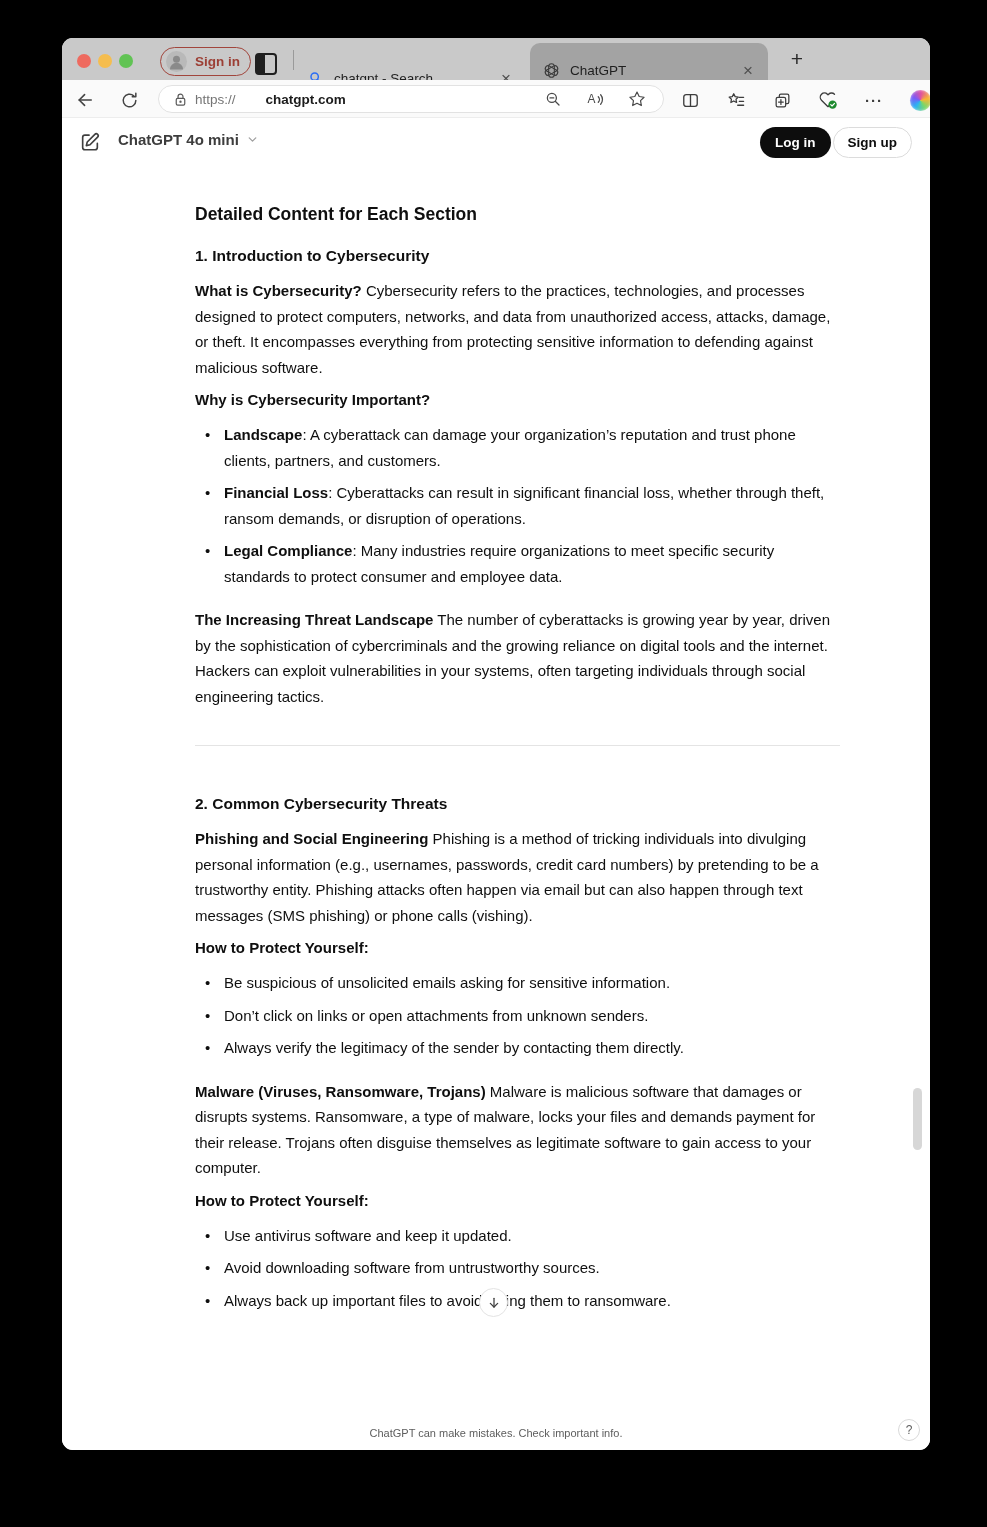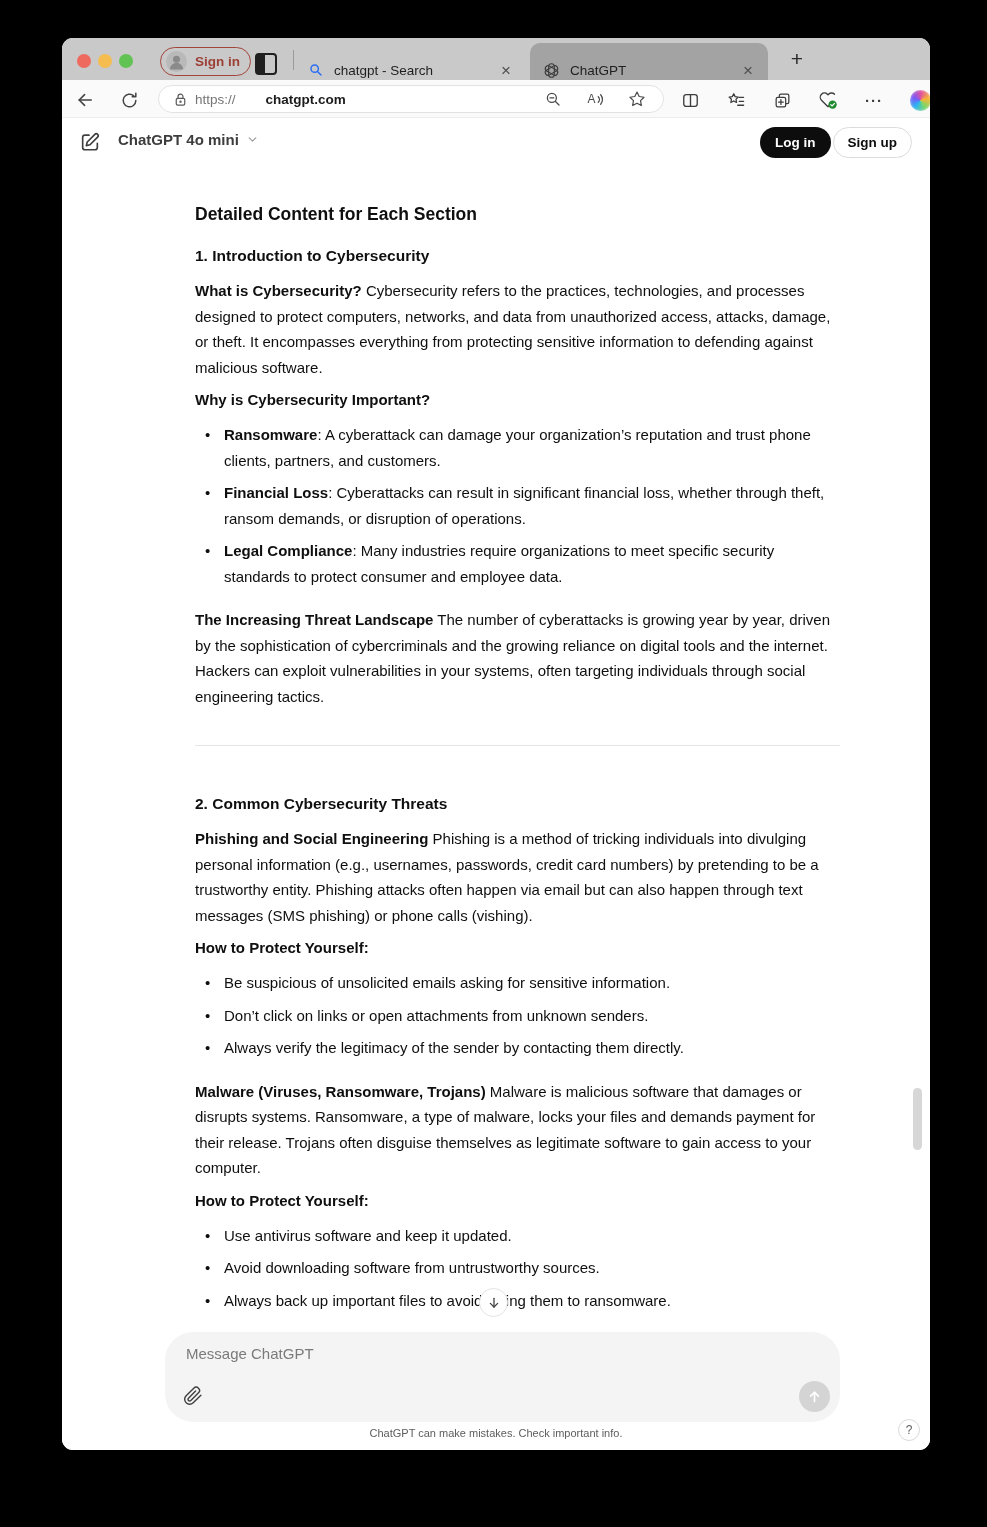--- a/index.html
+++ b/index.html
@@ -12,21 +12,21 @@
   .dot { position:absolute; top:16px; width:14px; height:14px; border-radius:50%; }
   .dot.red{ left:15px; background:#ee6a5f; }
   .dot.yellow{ left:36px; background:#f5bd4f; }
   .dot.green{ left:57px; background:#61c354; }
   .signin-pill { position:absolute; left:98px; top:9px; height:29px; padding:0 10px 0 5px; border:1.5px solid #a1453c; border-radius:15px; display:flex; align-items:center; gap:8px; cursor:pointer; }
   .signin-pill .label { color:#9c3f35; font-size:13.5px; font-weight:700; }
   .avatar-circle { width:21px; height:21px; border-radius:50%; background:#b9b9b9; overflow:hidden; display:flex; align-items:flex-end; justify-content:center; }
   .tab-actions { position:absolute; left:193px; top:15px; width:22px; height:22px; border:2px solid #1f1f1f; border-radius:4px; }
   .tab-actions::before { content:""; position:absolute; left:0; top:0; bottom:0; width:8px; background:#1f1f1f; }
   .vdivider { position:absolute; left:231px; top:12px; width:1px; height:20px; background:#9a9a9a; }
-  .tab { position:absolute; top:4px; height:56px; display:flex; align-items:center; font-size:13.5px; color:#1f1f1f; }
+  .tab { position:absolute; top:12px; height:56px; display:flex; align-items:center; font-size:13.5px; color:#1f1f1f; }
   .tab.inactive { left:238px; width:222px; padding:0 6px 0 8px; }
   .tab.active-tab { left:468px; top:5px; height:37px; width:238px; background:#a3a3a3; border-radius:10px 10px 0 0; padding:17px 10px 0 13px; }
   .tab .tab-label { flex:1; margin-left:10px; white-space:nowrap; overflow:hidden; }
   .tab-close { font-size:17px; color:#4f4f4f; line-height:1; padding:2px 5px; cursor:pointer; }
   .newtab-btn { position:absolute; left:722px; top:8px; width:26px; height:26px; font-size:21px; color:#2b2b2b; display:flex; align-items:center; justify-content:center; cursor:pointer; }
 
   
   .toolbar { position:absolute; left:0; top:42px; width:100%; height:38px; background:#fafafa; border-bottom:1px solid #ededed; }
   .nav-btn { position:absolute; top:8px; width:24px; height:24px; display:flex; align-items:center; justify-content:center; cursor:pointer; }
   .addr-pill { position:absolute; left:96px; top:5px; width:506px; height:28px; background:#fff; border:1px solid #e2e2e2; border-radius:14px; display:flex; align-items:center; }
@@ -227,21 +227,21 @@
     </div>
 
     <div class="content">
       <h2>Detailed Content for Each Section</h2>
 
       <h3>1. Introduction to Cybersecurity</h3>
       <p><strong>What is Cybersecurity?</strong><span> Cybersecurity refers to the practices, technologies, and processes designed to protect computers, networks, and data from unauthorized access, attacks, damage, or theft. It encompasses everything from protecting sensitive information to defending against malicious software.</span></p>
 
       <h4>Why is Cybersecurity Important?</h4>
       <ul>
-        <li><strong>Ransomware</strong><span>: A cyberattack can damage your organization’s reputation and trust phone clients, partners, and customers.</span></li>
+        <li><strong>Landscape</strong><span>: A cyberattack can damage your organization’s reputation and trust phone clients, partners, and customers.</span></li>
         <li><strong>Financial Loss</strong><span>: Cyberattacks can result in significant financial loss, whether through theft, ransom demands, or disruption of operations.</span></li>
         <li><strong>Legal Compliance</strong><span>: Many industries require organizations to meet specific security standards to protect consumer and employee data.</span></li>
       </ul>
 
       <p style="margin-top:18px"><strong>The Increasing Threat Landscape</strong><span> The number of cyberattacks is growing year by year, driven by the sophistication of cybercriminals and the growing reliance on digital tools and the internet. Hackers can exploit vulnerabilities in your systems, often targeting individuals through social engineering tactics.</span></p>
 
       <hr>
 
       <h3 style="margin-top:0">2. Common Cybersecurity Threats</h3>
       <p><strong>Phishing and Social Engineering</strong><span> Phishing is a method of tricking individuals into divulging personal information (e.g., usernames, passwords, credit card numbers) by pretending to be a trustworthy entity. Phishing attacks often happen via email but can also happen through text messages (SMS phishing) or phone calls (vishing).</span></p>
@@ -266,31 +266,17 @@
 
   <div class="scrollbar-thumb"></div>
 
   <div class="scroll-down-btn">
     <svg width="16" height="16" viewBox="0 0 24 24" fill="none" stroke="#3f3f3f" stroke-width="1.9" stroke-linecap="round" stroke-linejoin="round">
       <line x1="12" y1="5" x2="12" y2="18"></line>
         <polyline points="6.5 12.5 12 18 17.5 12.5"></polyline>
     </svg>
   </div>
 
-  <div class="composer">
-    <textarea placeholder="Message ChatGPT" style=""></textarea>
-    <span class="attach-btn">
-      <svg width="20" height="20" viewBox="0 0 24 24" fill="none" stroke="#3f3f3f" stroke-width="1.7" stroke-linecap="round" stroke-linejoin="round">
-        <path d="M21.44 11.05l-9.19 9.19a6 6 0 0 1-8.49-8.49l9.19-9.19a4 4 0 0 1 5.66 5.66l-9.2 9.19a2 2 0 0 1-2.83-2.83l8.49-8.48"></path>
-      </svg>
-    </span>
-    <span class="send-btn">
-      <svg width="17" height="17" viewBox="0 0 24 24" fill="none" stroke="#ffffff" stroke-width="2.4" stroke-linecap="round" stroke-linejoin="round">
-        <line x1="12" y1="19" x2="12" y2="6"></line>
-          <polyline points="6.5 11.5 12 6 17.5 11.5"></polyline>
-      </svg>
-    </span>
-  </div>
 
   <div class="disclaimer">ChatGPT can make mistakes. Check important info.</div>
   <div class="help-btn">?</div>
 
 </div>
 
 </body></html>

